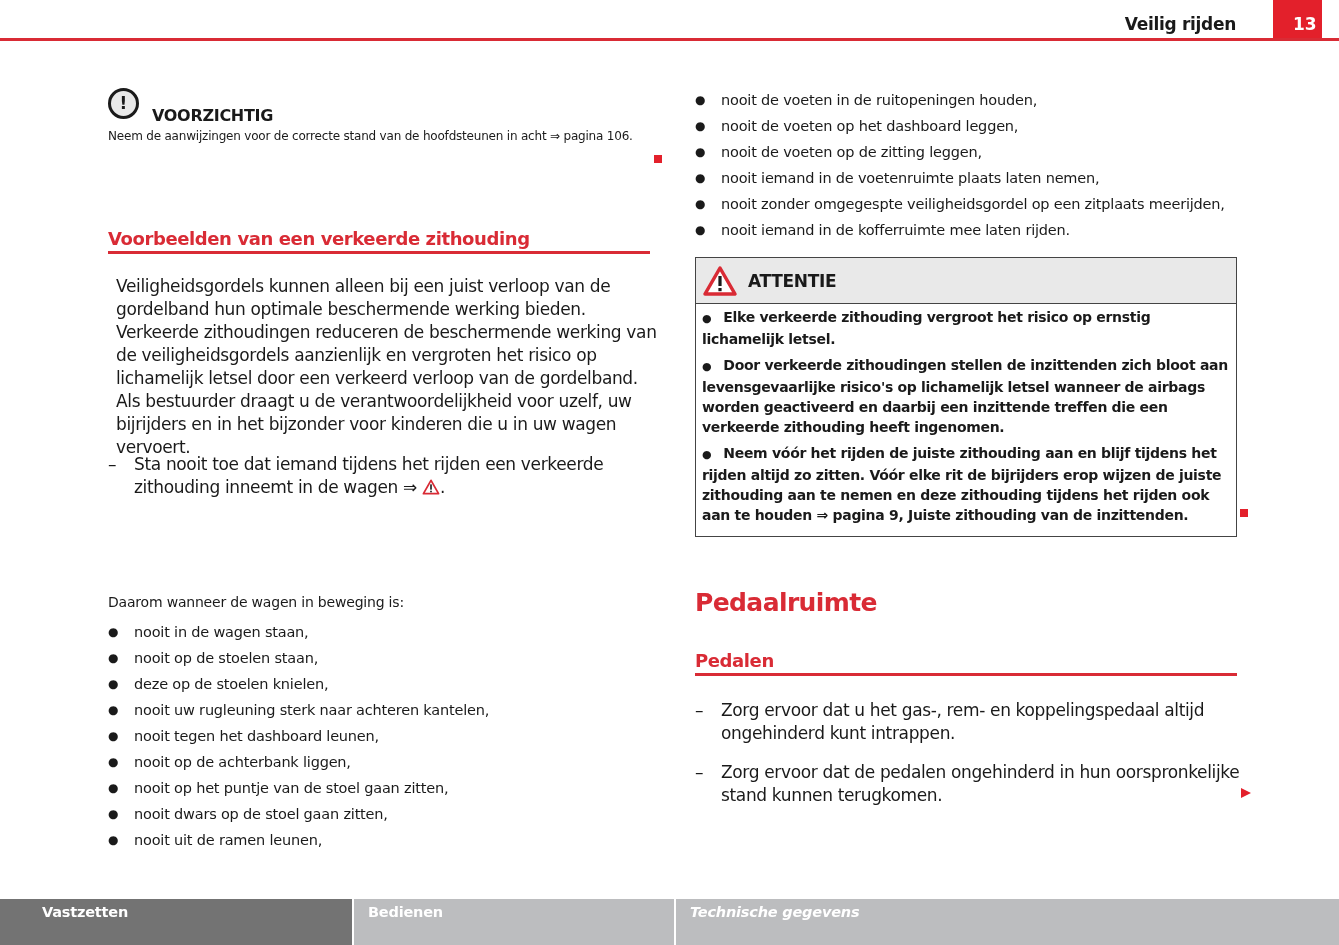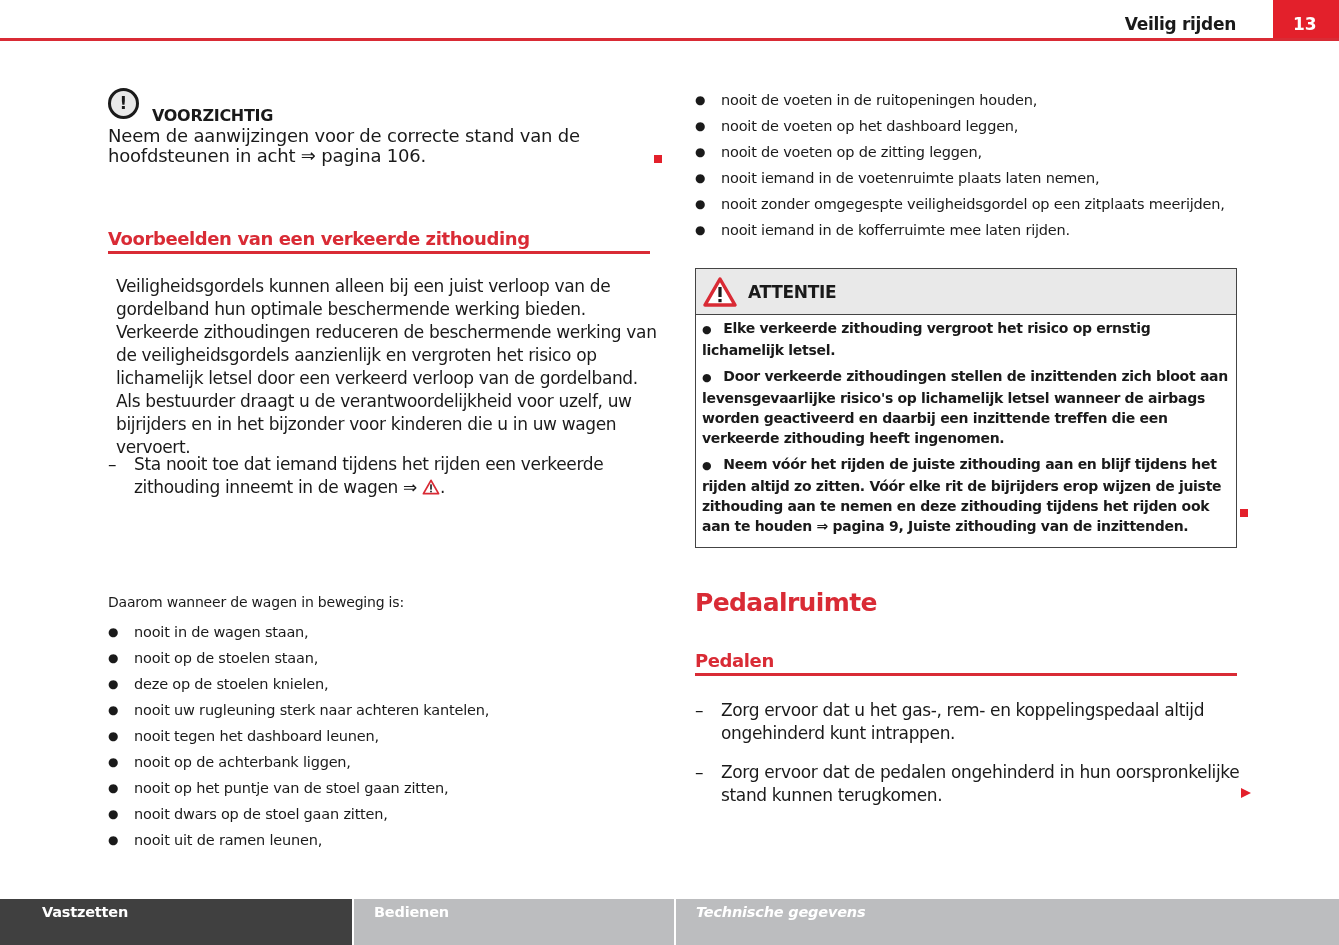--- a/index.html
+++ b/index.html
@@ -1,32 +1,32 @@
 <!DOCTYPE html>
 <html><head>
 <meta charset="utf-8">
 <style>
   * { margin: 0; padding: 0; box-sizing: border-box; }
   html, body { width: 1339px; height: 945px; background: #ffffff; overflow: hidden; }
   body { position: relative; font-family: "DejaVu Sans", sans-serif; color: #1a1a1a; }
 
   
   .header-title { position: absolute; right: 103px; top: 14px; font-size: 17px; font-weight: bold; color: #1a1a1a; letter-spacing: -0.3px; }
-  .page-number { position: absolute; left: 1273px; top: 0; width: 66px; height: 40px; background: #e3202b; color: #fff; font-weight: bold; font-size: 17px; padding: 14px 0 0 20px; }
+  .page-number { position: absolute; left: 1273px; top: 0; width: 49px; height: 40px; background: #e3202b; color: #fff; font-weight: bold; font-size: 17px; padding: 14px 0 0 20px; }
   .header-rule { position: absolute; left: 0; top: 38px; width: 1339px; height: 3px; background: #d92b35; }
 
   
   .col-left { position: absolute; left: 108px; top: 88px; width: 542px; }
   .col-right { position: absolute; left: 695px; top: 88px; width: 542px; }
 
   
   .caution-head { display: flex; align-items: center; height: 34px; }
   .caution-icon { width: 31px; height: 31px; border-radius: 50%; border: 3px solid #1a1a1a; background: #e8e8e8; display: flex; align-items: center; justify-content: center; font-weight: bold; font-size: 17px; margin-right: 13px; margin-top: -4px; }
   .caution-title { font-weight: bold; font-size: 16px; letter-spacing: -0.3px; margin-top: 21px; }
-  .caution-text { font-size: 18px; line-height: 20px; margin-top: 4px; width: 540px; letter-spacing: -0.2px; }
+  .caution-text { font-size: 12px; line-height: 20px; margin-top: 4px; width: 540px; letter-spacing: -0.2px; }
   .end-mark { display: inline-block; width: 8px; height: 8px; background: #e3202b; }
   .caution-end { position: absolute; left: 546px; top: 67px; }
 
   
   .sec-heading { position: absolute; left: 0; top: 140px; width: 542px; font-size: 18px; font-weight: bold; color: #d92b35; padding-bottom: 2px; border-bottom: 3px solid #d92b35; letter-spacing: -0.4px; }
 
   .body-large { font-size: 17px; line-height: 23px; letter-spacing: -0.35px; }
   .para1 { position: absolute; left: 8px; top: 187px; width: 545px; }
   .dash-item { display: flex; }
   .dash-item .dash { width: 26px; flex-shrink: 0; }
@@ -36,39 +36,39 @@
   .para2 { position: absolute; left: 0; top: 429px; width: 545px; font-size: 14px; line-height: 20px; letter-spacing: -0.2px; }
   .bold-lead { position: absolute; left: 0; top: 506px; font-size: 14px; font-weight: normal; letter-spacing: -0.2px; }
 
   .bullets { list-style: none; font-size: 14.5px; letter-spacing: -0.2px; }
   .bullets li { display: flex; height: 26px; align-items: center; }
   .bullets .dot { width: 26px; flex-shrink: 0; font-size: 12px; }
   .bullets-left { position: absolute; left: 0; top: 531px; }
   .bullets-right { position: absolute; left: 0; top: -1px; }
 
   
-  .warn-box { position: absolute; left: 0; top: 180px; width: 542px; border: 1.5px solid #444; background: #fff; }
+  .warn-box { position: absolute; left: 0; top: 169px; width: 542px; border: 1.5px solid #444; background: #fff; }
   .warn-head { background: #e9e9e9; height: 46px; border-bottom: 1.5px solid #444; display: flex; align-items: center; padding-left: 6px; }
   .warn-title { font-weight: bold; font-size: 17px; margin-left: 10px; letter-spacing: -0.3px; }
   .warn-body { padding: 3px 6px 3px 6px; font-size: 14px; font-weight: bold; line-height: 20px; letter-spacing: -0.3px; }
   .warn-body p { margin-bottom: 6px; }
   .warn-body p:last-child { margin-bottom: 8px; }
   .warn-end { position: absolute; left: 545px; top: 421px; }
 
   .big-heading { position: absolute; left: 0; top: 500px; font-size: 25px; font-weight: bold; color: #d92b35; letter-spacing: -0.6px; }
   .sub-heading { position: absolute; left: 0; top: 562px; width: 542px; font-size: 18px; font-weight: bold; color: #d92b35; border-bottom: 3px solid #d92b35; padding-bottom: 2px; letter-spacing: -0.4px; }
   .dash2 { position: absolute; left: 0; top: 611px; width: 545px; }
   .dash3 { position: absolute; left: 0; top: 673px; width: 545px; }
   .next-arrow { position: absolute; left: 546px; top: 700px; width: 0; height: 0; border-top: 5px solid transparent; border-bottom: 5px solid transparent; border-left: 10px solid #e3202b; }
 
   
   .footer { position: absolute; left: 0; top: 899px; width: 1339px; height: 46px; display: flex; }
   .tab { height: 46px; color: #fff; font-weight: bold; font-size: 14.5px; padding-top: 5px; letter-spacing: -0.2px; }
-  .tab-active { background: #404040; width: 352px; padding-left: 42px; }
-  .tab-inactive { background: #bcbdbf; margin-left: 2px; padding-left: 20px; }
+  .tab-active { background: #737373; width: 352px; padding-left: 42px; }
+  .tab-inactive { background: #bcbdbf; margin-left: 2px; padding-left: 14px; }
   .tab-2 { width: 320px; }
   .tab-3 { width: 320px; }
   .tab-4 { flex: 1; font-style: italic; }
 </style>
 </head>
 <body>
 
 <div class="header-title">Veilig rijden</div>
 <div class="page-number">13</div>
 <div class="header-rule"></div>

